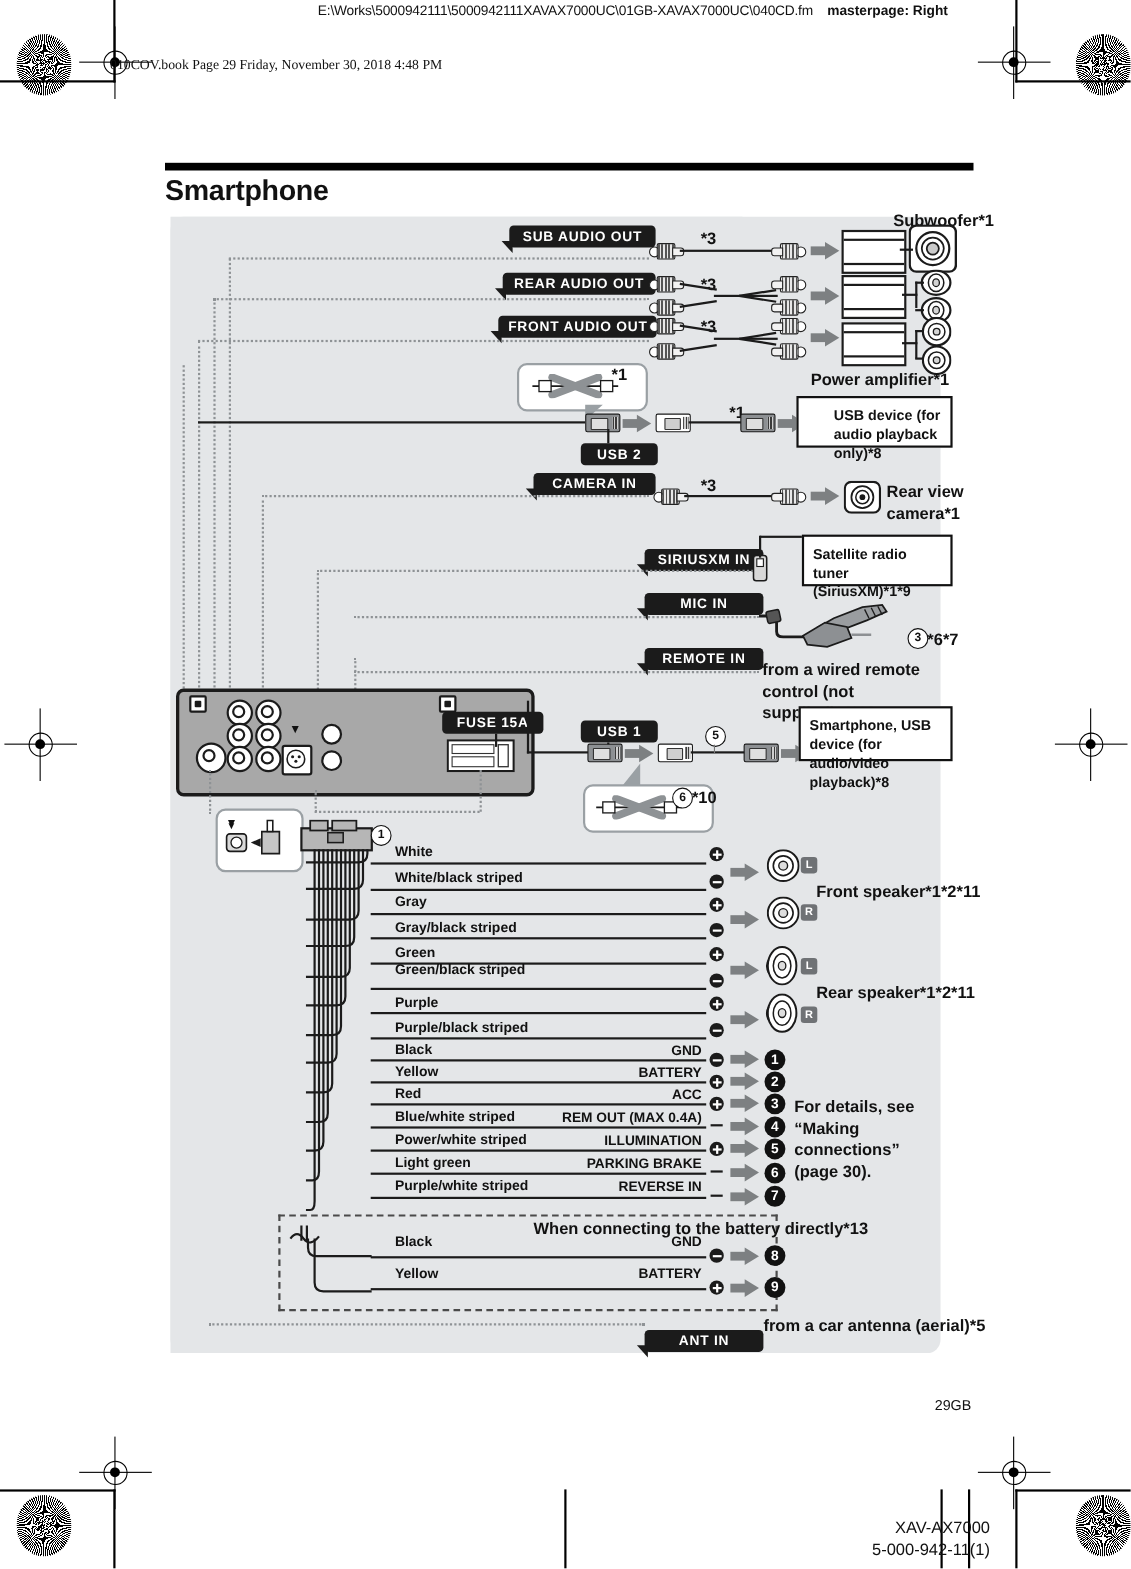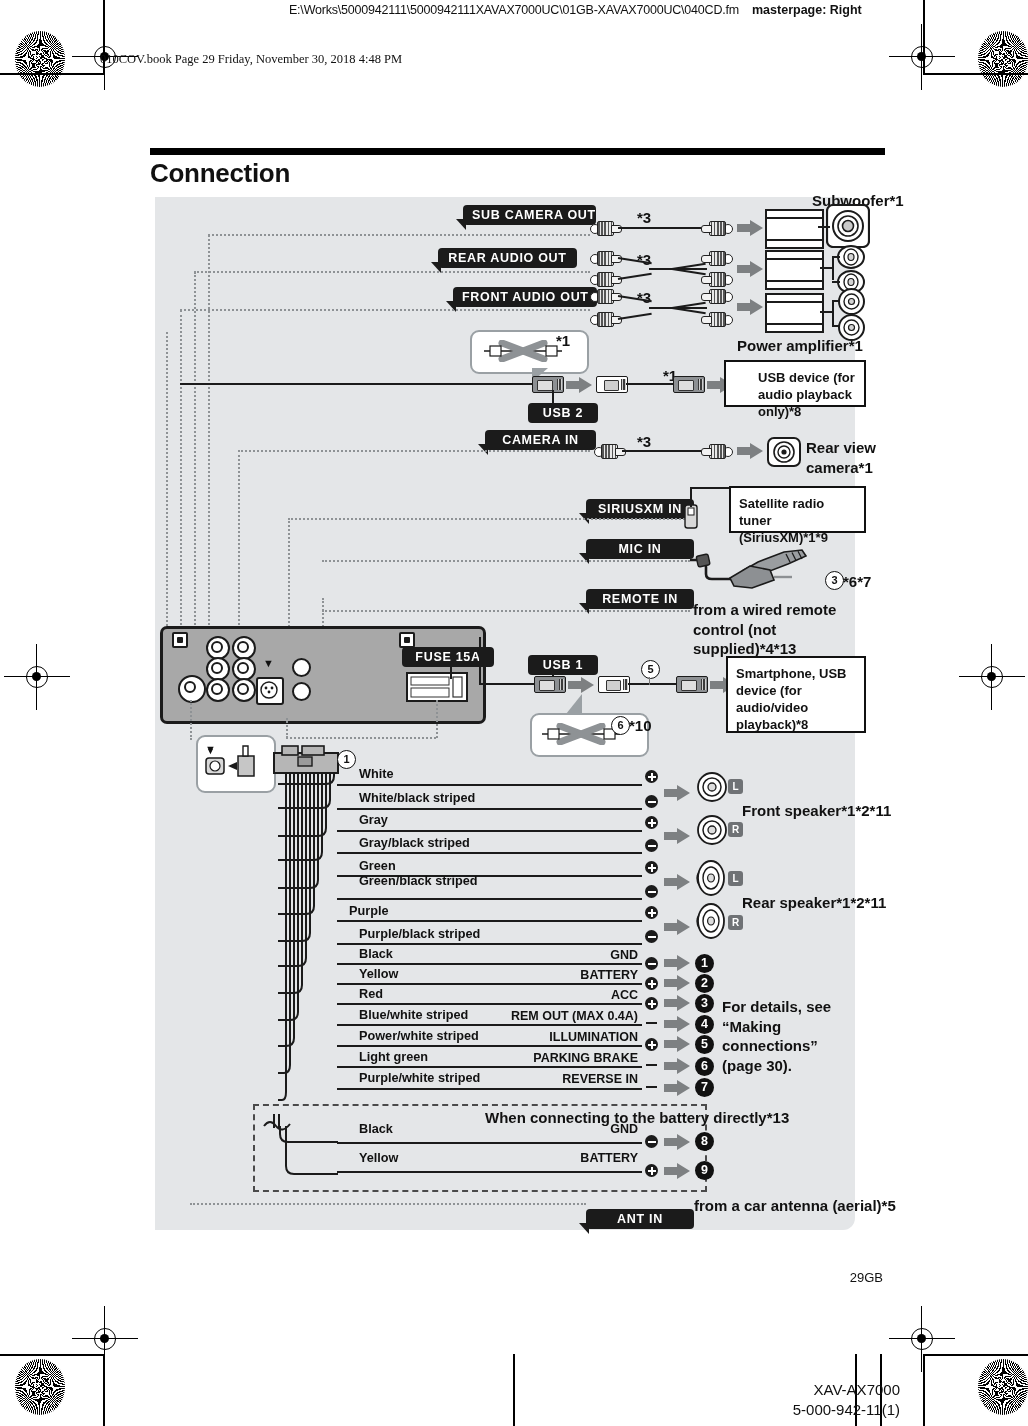--- a/index.html
+++ b/index.html
@@ -156,52 +156,52 @@
 <div class="cropL" style="left:923px;top:1354px;width:1.6px;height:72px;"></div>
 <div class="cropL" style="left:513px;top:1354px;width:1.6px;height:72px;"></div>
 <div class="cropL" style="left:880px;top:1354px;width:1.6px;height:72px;"></div>
 <div class="cropL" style="left:855px;top:1354px;width:1.6px;height:72px;"></div>
 
 <div class="hdrpath">E:\Works\5000942111\5000942111XAVAX7000UC\01GB-XAVAX7000UC\040CD.fm</div>
 <div class="hdrmaster">masterpage: Right</div>
 <div class="bookline">010COV.book  Page 29  Friday, November 30, 2018  4:48 PM</div>
 
 <div class="rule"></div>
-<div class="title">Connection</div>
+<div class="title">Smartphone</div>
 
 <div class="panel"></div>
 <div class="panel2"></div>
 
 <div class="dotvert" style="left:208px;top:235px;height:410px;"></div>
 <div class="dotvert" style="left:194px;top:272px;height:372px;"></div>
 <div class="dotvert" style="left:180px;top:310px;height:335px;"></div>
 <div class="dotvert" style="left:238px;top:450px;height:195px;"></div>
 <div class="dotvert" style="left:288px;top:518px;height:128px;"></div>
 <div class="dotvert" style="left:322px;top:598px;height:48px;"></div>
 <div class="dotvert" style="left:166px;top:332px;height:310px;"></div>
 
 <div class="jack" style="left:463px;top:205px;width:115px;">
-  <span>SUB CAMERA OUT</span><span class="tail"></span>
+  <span>SUB AUDIO OUT</span><span class="tail"></span>
 </div>
 <div class="dotline" style="left:208px;top:234px;width:382px;"></div>
 <div class="rca" style="left:590px;top:221px;">
     <div class="ring"></div>
     <div class="body"></div>
     <div class="tip"></div>
   </div>
 <div class="lbl" style="left:637px;top:208px;">*3</div>
 <div class="wire" style="left:618px;top:227px;width:90px;"></div>
 <div class="rca flip" style="left:703px;top:221px;">
     <div class="ring"></div>
     <div class="body"></div>
     <div class="tip"></div>
   </div>
 <div class="arw" style="left:737px;top:220px;"></div>
 
-<div class="jack" style="left:438px;top:248px;width:121px;">
+<div class="jack" style="left:457px;top:248px;width:121px;">
   <span>REAR AUDIO OUT</span><span class="tail"></span>
 </div>
 <div class="dotline" style="left:194px;top:271px;width:396px;"></div>
 <div class="rca" style="left:590px;top:251px;">
     <div class="ring"></div>
     <div class="body"></div>
     <div class="tip"></div>
   </div>
 <div class="rca" style="left:590px;top:272px;">
     <div class="ring"></div>
@@ -503,21 +503,21 @@
     <b></b>
   </div>
 <div class="wire" style="left:628px;top:683px;width:50px;"></div>
 <div class="ocirc" style="left:641px;top:660px;">5</div>
 <div class="wirev" style="left:649px;top:677px;height:8px;width:1.4px;background:#777;"></div>
 <div class="usbp" style="left:676px;top:676px;">
     <i></i>
     <b></b>
   </div>
 <div class="arw" style="left:710px;top:677px;"></div>
-<div class="obox" style="left:726px;top:656px;width:140px;height:77px;">
+<div class="obox" style="left:726px;top:642px;width:140px;height:50px;">
   <span>Smartphone, USB device (for audio/video playback)*8</span>
 </div>
 
 <div class="cbox" style="left:530px;top:713px;width:115px;height:40px;"></div>
 <div style="position:absolute;left:566px;top:694px;width:0;height:0;border-left:16px solid transparent;border-right:0 solid transparent;border-bottom:20px solid #9aa0a4;"></div>
 <div style="position:absolute;left:540px;top:723px;width:84px;height:22px;">
   <svg viewBox="0 0 84 22" width="84" height="22">
     <line x1="2" y1="11" x2="80" y2="11" stroke="#1b1b1b" stroke-width="1.6"></line>
     <path d="M20 3 L62 19" stroke="#8e9295" stroke-width="7" stroke-linecap="round"></path>
     <path d="M20 19 L62 3" stroke="#8e9295" stroke-width="7" stroke-linecap="round"></path>
@@ -609,21 +609,21 @@
       <i class="vbar"></i>
     </div>
 
   <div class="wname" style="left:359px;top:874px;">Green/black striped</div>
   <div class="wire" style="left:337px;top:898px;width:305px;"></div>
   <div class="pol" style="left:645px;top:885px;">
       <i class="hbar"></i>
     </div>
   <div class="arw" style="left:664px;top:874px;"></div>
 
-  <div class="wname" style="left:349px;top:904px;">Purple</div>
+  <div class="wname" style="left:359px;top:904px;">Purple</div>
   <div class="wire" style="left:337px;top:920px;width:305px;"></div>
   <div class="pol" style="left:645px;top:906px;">
       <i class="hbar"></i>
       <i class="vbar"></i>
     </div>
 
   <div class="wname" style="left:359px;top:927px;">Purple/black striped</div>
   <div class="wire" style="left:337px;top:943px;width:305px;"></div>
   <div class="pol" style="left:645px;top:930px;">
       <i class="hbar"></i>

